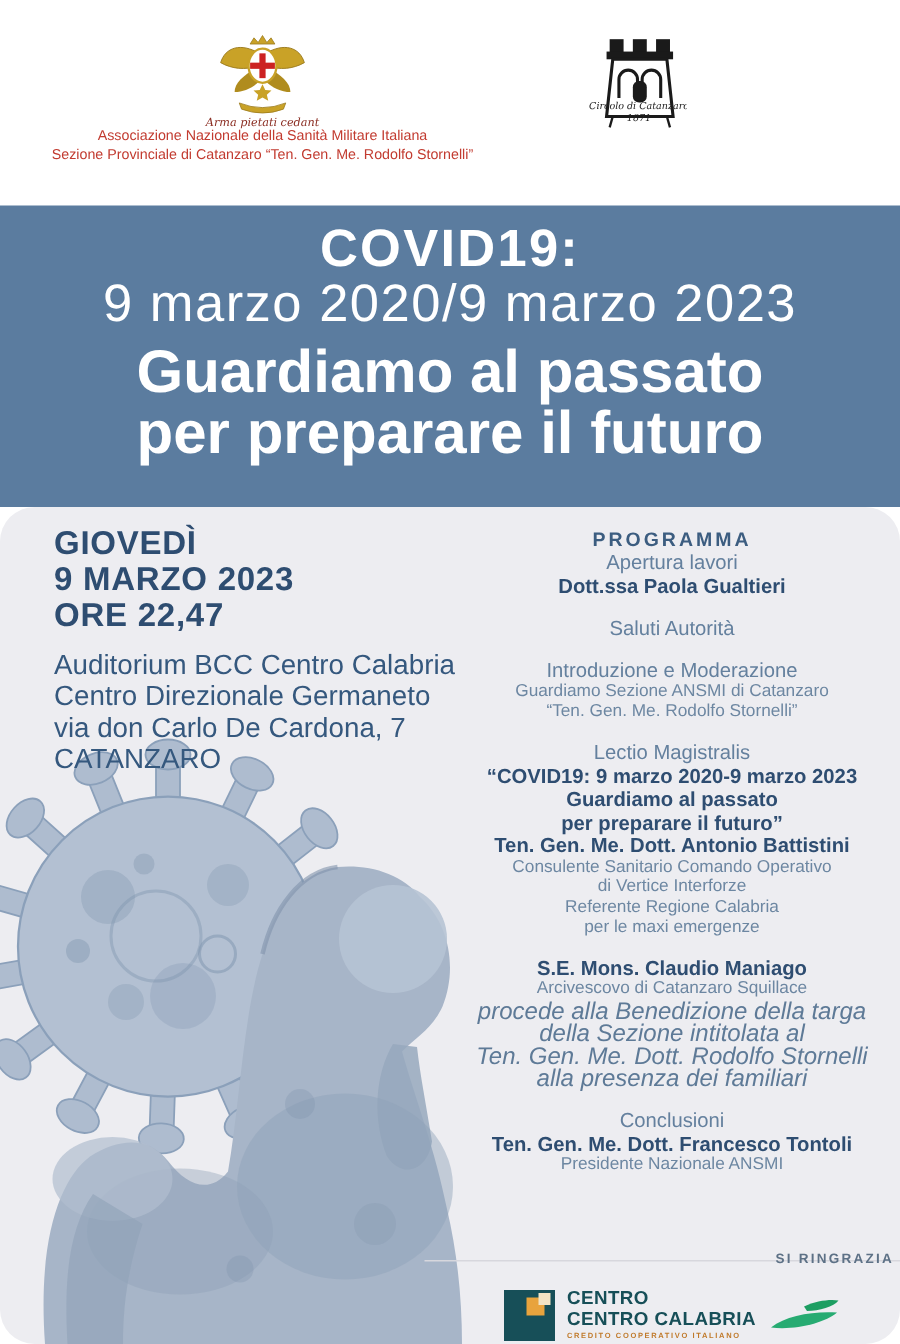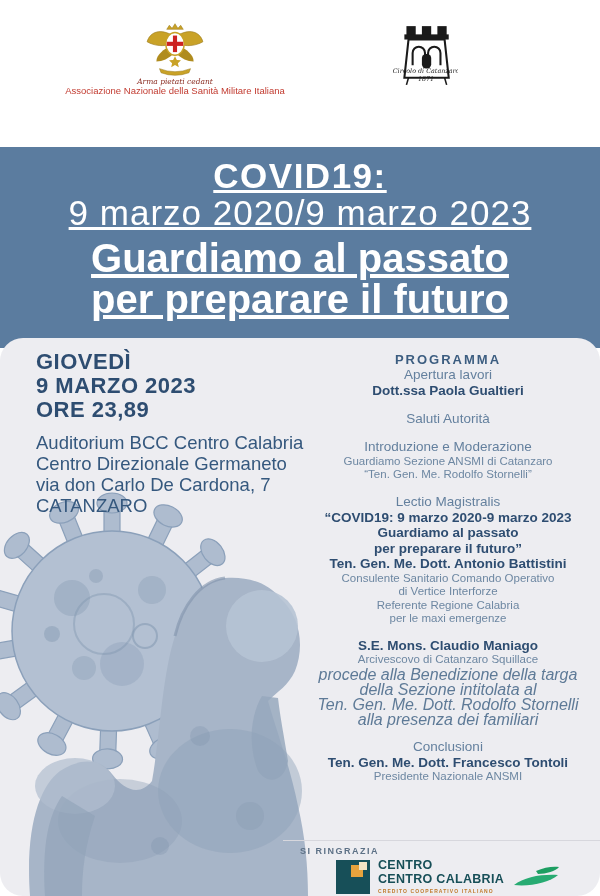--- a/index.html
+++ b/index.html
@@ -8,22 +8,22 @@
     font-family:"Liberation Sans",sans-serif;overflow:hidden;margin:0 auto;
   }
   
   .crest-block{position:absolute;left:105px;top:22px;width:140px;text-align:center;}
   .crest-block svg{display:block;margin:0 auto;}
   .motto{font-family:"DejaVu Serif",serif;font-style:italic;font-size:7.5px;color:#8a2c21;margin-top:1px;}
   .assoc{position:absolute;left:20px;top:85px;width:310px;text-align:center;
          color:#c23b30;font-size:9.5px;line-height:12.5px;font-weight:500;}
   .tower-block{position:absolute;left:392px;top:24px;width:70px;text-align:left;}
   
-  .banner{position:absolute;left:0;top:147px;width:600px;height:201px;background:#5b7c9f;
-          color:#ffffff;text-align:center;text-decoration:underline;}
+  .banner{position:absolute;left:0;top:137px;width:600px;height:201px;background:#5b7c9f;
+          color:#ffffff;text-align:center;}
   .banner .t1{margin-top:10px;font-size:35px;font-weight:600;letter-spacing:1.5px;line-height:37px;}
   .banner .t2{font-size:35px;font-weight:500;letter-spacing:1px;line-height:37px;}
   .banner .s1{margin-top:7px;font-size:40px;font-weight:800;line-height:41px;}
   .banner .s2{font-size:40px;font-weight:800;line-height:41px;}
   
   .body{position:absolute;left:0;top:338px;width:600px;height:558px;background:#ededf1;border-radius:23px;}
   .statue{position:absolute;left:0;top:148px;width:320px;height:410px;}
   .event-details{position:absolute;left:36px;top:12px;color:#2e4d71;}
   .ed-bold{font-size:22px;font-weight:700;line-height:24px;letter-spacing:0.5px;}
   .ed-addr{font-size:18.5px;font-weight:500;line-height:21px;color:#35587e;}
@@ -31,21 +31,21 @@
   .program{position:absolute;left:300px;top:14px;width:296px;text-align:center;}
   .p-title{font-size:13px;font-weight:700;letter-spacing:2px;color:#3c5d80;}
   .p-label{font-size:13.5px;color:#64809e;line-height:16px;}
   .p-name{font-size:13.5px;font-weight:700;color:#2e4d71;line-height:15.5px;}
   .p-small{font-size:11.5px;color:#6d87a2;line-height:13.5px;}
   .p-italic{font-style:italic;font-size:16px;color:#5e7a97;line-height:15px;}
   .first{}
   .gap{margin-top:12px;}
   
   .footer-divider{position:absolute;left:283px;top:502px;width:317px;height:1px;background:#d7d7dd;}
-  .thanks{position:absolute;left:300px;top:508px;width:296px;text-align:left;
+  .thanks{position:absolute;left:300px;top:496px;width:296px;text-align:right;
           font-size:9px;font-weight:600;letter-spacing:1.5px;color:#5d7186;}
   .bank{position:absolute;left:300px;top:521px;width:296px;display:flex;
         justify-content:center;align-items:center;gap:8px;}
   .bank-text{text-align:left;}
   .bank-l1,.bank-l2{font-size:12.5px;font-weight:800;color:#174f58;line-height:13.5px;letter-spacing:0.3px;}
   .bank-tag{font-size:5px;font-weight:700;color:#c07a2b;letter-spacing:1.1px;margin-top:2px;}
 </style>
 </head>
 <body>
 
@@ -62,20 +62,21 @@
       <rect x="28" y="13" width="4" height="16" fill="#cc2222"></rect>
       <rect x="22" y="19" width="16" height="4" fill="#cc2222"></rect>
       <path d="M30 33 l1.8 3.6 4 .4 -3 2.7 .9 3.9 -3.7-2.1 -3.7 2.1 .9-3.9 -3-2.7 4-.4 z" fill="#c9a227"></path>
       <path d="M15 45 Q30 51 45 45 L43.5 49 Q30 54 16.5 49 Z" fill="#c9a227" stroke="#9a7a1c" stroke-width="0.5"></path>
     </svg>
     <div class="motto">Arma pietati cedant</div>
   </div>
 
   <div class="assoc">
     <div>Associazione Nazionale della Sanità Militare Italiana</div>
+    <div>Sezione Provinciale di Catanzaro “Ten. Gen. Me. Rodolfo Stornelli”</div>
   </div>
 
   <div class="tower-block">
     <svg width="66" height="62" viewBox="0 0 64 60">
       <rect x="14" y="2" width="9" height="9" fill="#1a1a1a"></rect>
       <rect x="29" y="2" width="9" height="9" fill="#1a1a1a"></rect>
       <rect x="44" y="2" width="9" height="9" fill="#1a1a1a"></rect>
       <rect x="12" y="10" width="43" height="5" fill="#1a1a1a"></rect>
       <polygon points="16,15 51,15 55,52 12,52" fill="#ffffff" stroke="#1a1a1a" stroke-width="2"></polygon>
       <path d="M20 40 V28 a6 6 0 0 1 12 0 V40" fill="none" stroke="#1a1a1a" stroke-width="2"></path>
@@ -188,21 +189,21 @@
       <path d="M45 410 C42 360, 48 330, 62 310 L95 330 C85 360, 82 385, 82 410 Z" fill="#8fa1b7" opacity="0.6"></path>
       <path d="M175 150 C182 120, 200 95, 225 92" fill="none" stroke="#8093ac" stroke-width="3" opacity="0.6"></path>
       <circle cx="200" cy="250" r="10" fill="#7e93ad" opacity="0.3"></circle>
       <circle cx="250" cy="330" r="14" fill="#7e93ad" opacity="0.25"></circle>
       <circle cx="160" cy="360" r="9" fill="#7e93ad" opacity="0.3"></circle>
     </svg>
 
     <div class="event-details">
       <div class="ed-bold">GIOVEDÌ</div>
       <div class="ed-bold">9 MARZO 2023</div>
-      <div class="ed-bold">ORE 23,89</div>
+      <div class="ed-bold">ORE 22,47</div>
       <div class="ed-addr ed-gap">Auditorium BCC Centro Calabria</div>
       <div class="ed-addr">Centro Direzionale Germaneto</div>
       <div class="ed-addr">via don Carlo De Cardona, 7</div>
       <div class="ed-addr">CATANZARO</div>
     </div>
 
     <div class="program">
       <div class="p-title">PROGRAMMA</div>
       <div class="p-label first">Apertura lavori</div>
       <div class="p-name">Dott.ssa Paola Gualtieri</div>

